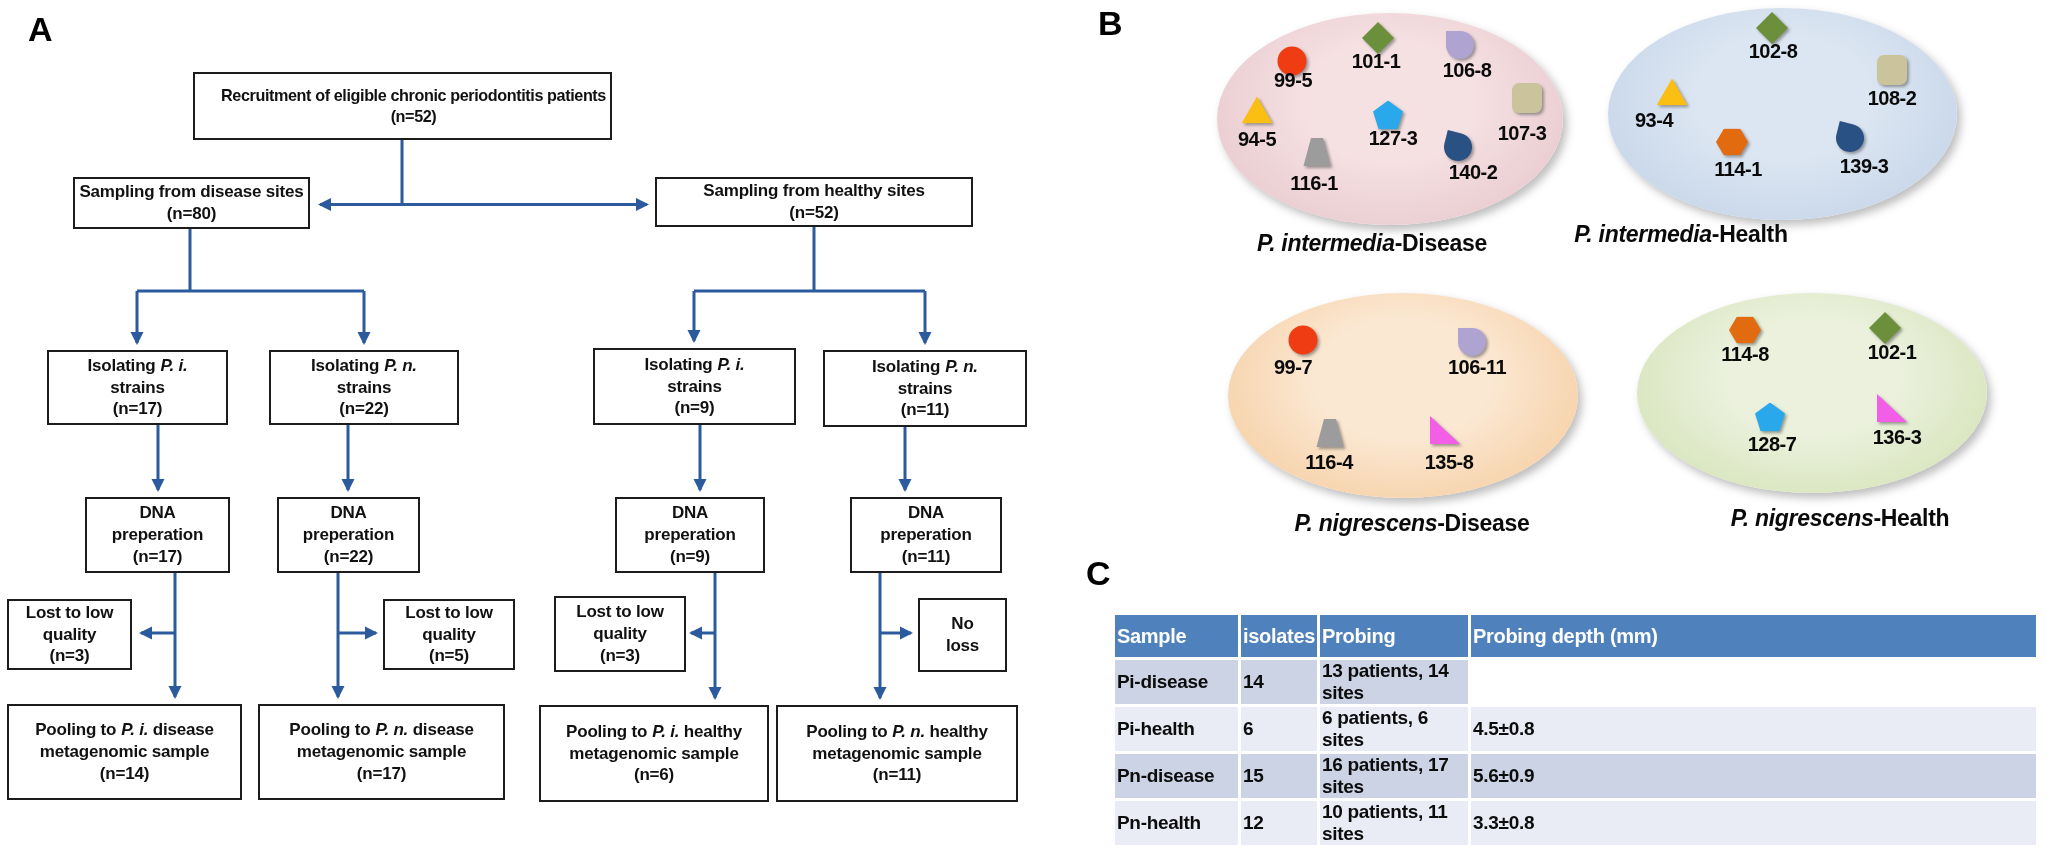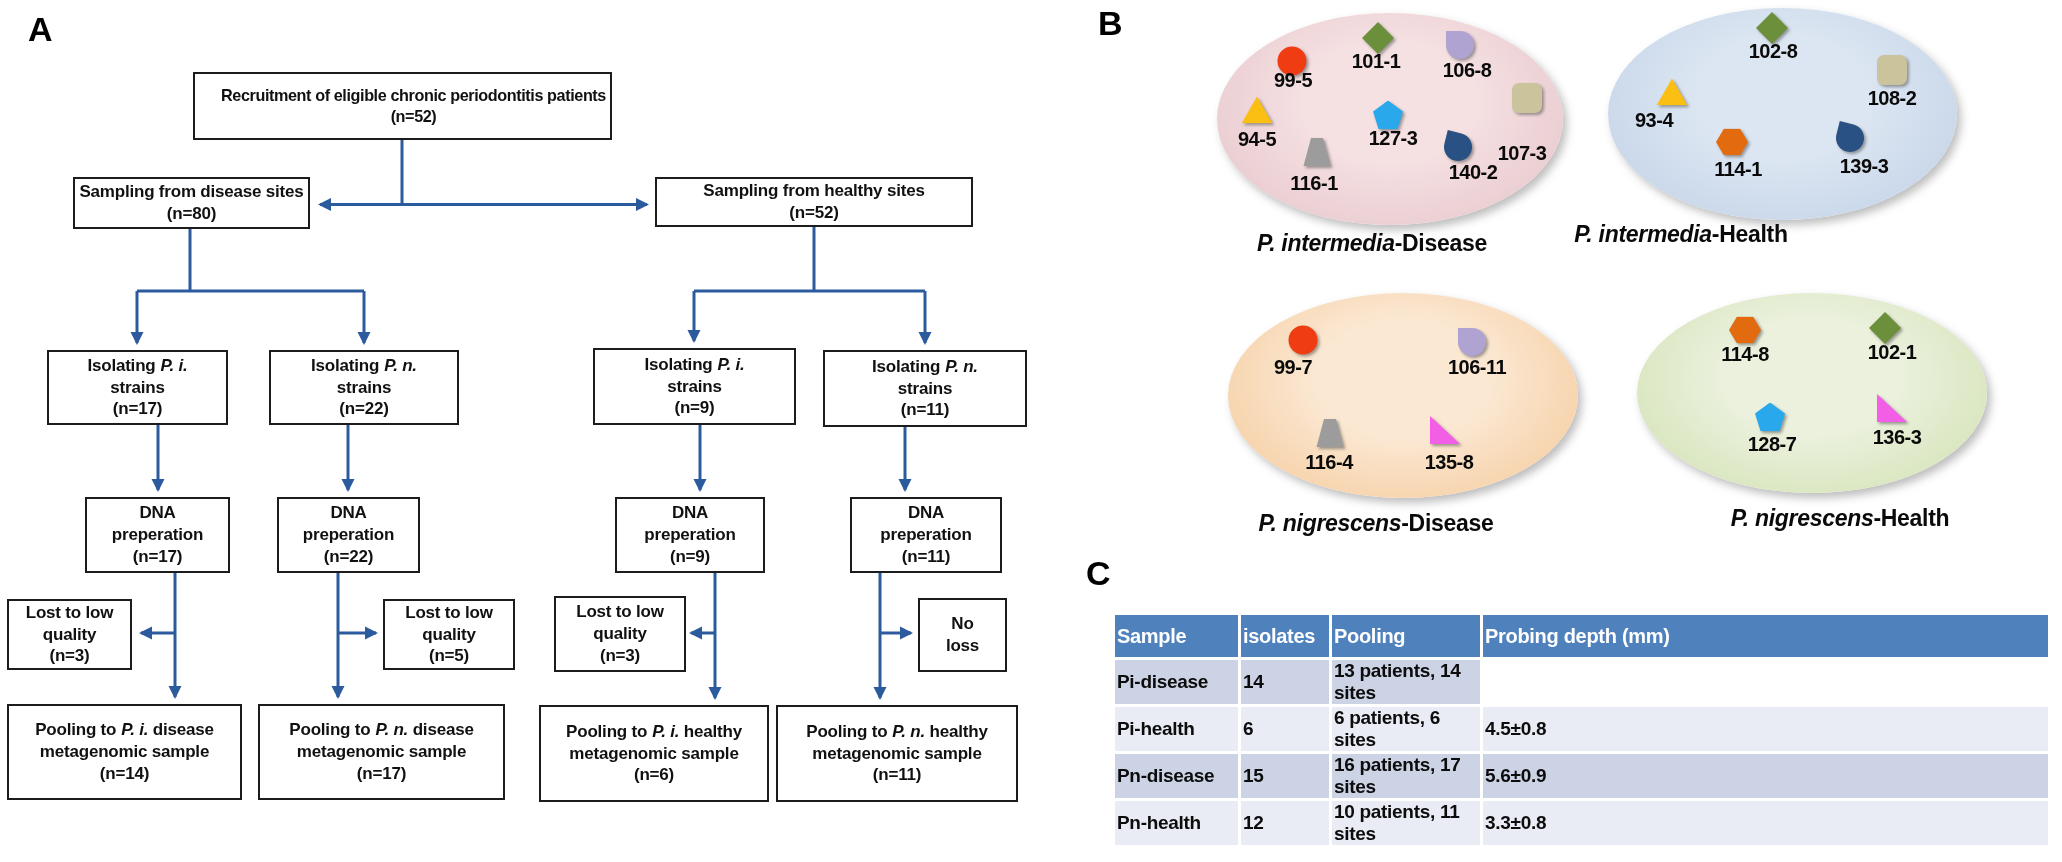--- a/index.html
+++ b/index.html
@@ -37,21 +37,21 @@
   .iso-label{position:absolute;transform:translate(-50%,-50%);font-size:20px;font-weight:bold;
              letter-spacing:-0.5px;white-space:nowrap;color:#0a0a0a;}
   .group-label{position:absolute;transform:translate(-50%,-50%);font-size:23px;font-weight:bold;
                white-space:nowrap;color:#0a0a0a;letter-spacing:-0.3px;}
 
   
   .ptable{position:absolute;left:1115px;top:615px;width:933px;}
   .trow{display:flex;gap:3px;margin-bottom:3px;}
   .tcell{box-sizing:border-box;display:flex;align-items:center;padding-left:2px;
          font-weight:bold;font-size:19px;letter-spacing:-0.3px;}
-  .tcell.c0{width:123px;} .tcell.c1{width:88px;} .tcell.c2{width:148px;} .tcell.c3{width:565px;}
+  .tcell.c0{width:123px;} .tcell.c1{width:76px;} .tcell.c2{width:148px;} .tcell.c3{width:565px;}
   .thead .tcell{height:42px;background:#4F81BD;color:#fff;font-size:20px;}
   .tbody-row .tcell{height:44px;color:#0c0c0c;}
   .row-dark .tcell{background:#CBD3E5;}
   .row-light .tcell{background:#E9ECF5;}
 </style>
 </head>
 <body>
 
 <div id="fig">
 
@@ -221,21 +221,21 @@
           <div class="shape sh-triangle" style="background: rgb(251, 190, 18);"></div>
         </div>
         <div class="iso-label" style="left: 40px; top: 126px;">94-5</div>
         <div class="marker" style="left: 171px; top: 102px;">
           <div class="shape sh-pentagon" style="background: rgb(41, 168, 236);"></div>
         </div>
         <div class="iso-label" style="left: 176px; top: 125px;">127-3</div>
         <div class="marker" style="left: 310px; top: 85px;">
           <div class="shape sh-rsquare" style="background: rgb(203, 195, 155);"></div>
         </div>
-        <div class="iso-label" style="left: 305px; top: 120px; margin-top: 20px;">107-3</div>
+        <div class="iso-label" style="left: 305px; top: 120px;">107-3</div>
         <div class="marker" style="left: 100px; top: 139px;">
           <div class="shape sh-trapezoid" style="background: rgb(156, 156, 156);"></div>
         </div>
         <div class="iso-label" style="left: 97px; top: 170px;">116-1</div>
         <div class="marker" style="left: 241px; top: 134px;">
           <div class="shape sh-teardrop2" style="background: rgb(42, 81, 131);"></div>
         </div>
         <div class="iso-label" style="left: 256px; top: 159px;">140-2</div>
       </div>
       <div class="group-label" style="position: absolute; left: 1372px; top: 243px;"><span class="it-in">P. intermedia</span><span>-Disease</span></div>
@@ -275,21 +275,21 @@
         <div class="iso-label" style="left: 249px; top: 74px;">106-11</div>
         <div class="marker" style="left: 102px; top: 140px;">
           <div class="shape sh-trapezoid" style="background: rgb(156, 156, 156);"></div>
         </div>
         <div class="iso-label" style="left: 101px; top: 169px;">116-4</div>
         <div class="marker" style="left: 217px; top: 137px;">
           <div class="shape sh-rtriangle" style="background: rgb(243, 94, 231);"></div>
         </div>
         <div class="iso-label" style="left: 221px; top: 169px;">135-8</div>
       </div>
-      <div class="group-label" style="position: absolute; left: 1376px; top: 523px;"><span class="it-in">P. nigrescens</span><span>-Disease</span></div>
+      <div class="group-label" style="position: absolute; left: 1412px; top: 523px;"><span class="it-in">P. nigrescens</span><span>-Disease</span></div>
       <div class="bgroup" style="left: 1637px; top: 293px; width: 350px; height: 200px;">
         <div class="ellipse" style="background: radial-gradient(at 50% 42%, rgb(235, 241, 221) 0%, rgb(235, 241, 221) 35%, rgb(207, 223, 174) 100%);"></div>
         <div class="marker" style="left: 108px; top: 37px;">
           <div class="shape sh-hexagon" style="background: rgb(226, 107, 16);"></div>
         </div>
         <div class="iso-label" style="left: 108px; top: 61px;">114-8</div>
         <div class="marker" style="left: 248px; top: 35px;">
           <div class="shape sh-diamond" style="background: rgb(107, 143, 58);"></div>
         </div>
         <div class="iso-label" style="left: 255px; top: 59px;">102-1</div>
@@ -302,21 +302,21 @@
         </div>
         <div class="iso-label" style="left: 260px; top: 144px;">136-3</div>
       </div>
       <div class="group-label" style="position: absolute; left: 1840px; top: 518px;"><span class="it-in">P. nigrescens</span><span>-Health</span></div>
     </div>
 
   <div class="ptable" id="ptable">
       <div class="trow thead">
         <div class="tcell c0">Sample</div>
         <div class="tcell c1">isolates</div>
-        <div class="tcell c2">Pooling</div>
+        <div class="tcell c2">Probing</div>
         <div class="tcell c3">Probing depth (mm)</div>
       </div>
       <div class="trow tbody-row row-dark">
         <div class="tcell c0">Pi-disease</div>
         <div class="tcell c1">14</div>
         <div class="tcell c2">13 patients, 14 sites</div>
       </div>
       <div class="trow tbody-row row-light">
         <div class="tcell c0">Pi-health</div>
         <div class="tcell c1">6</div>

